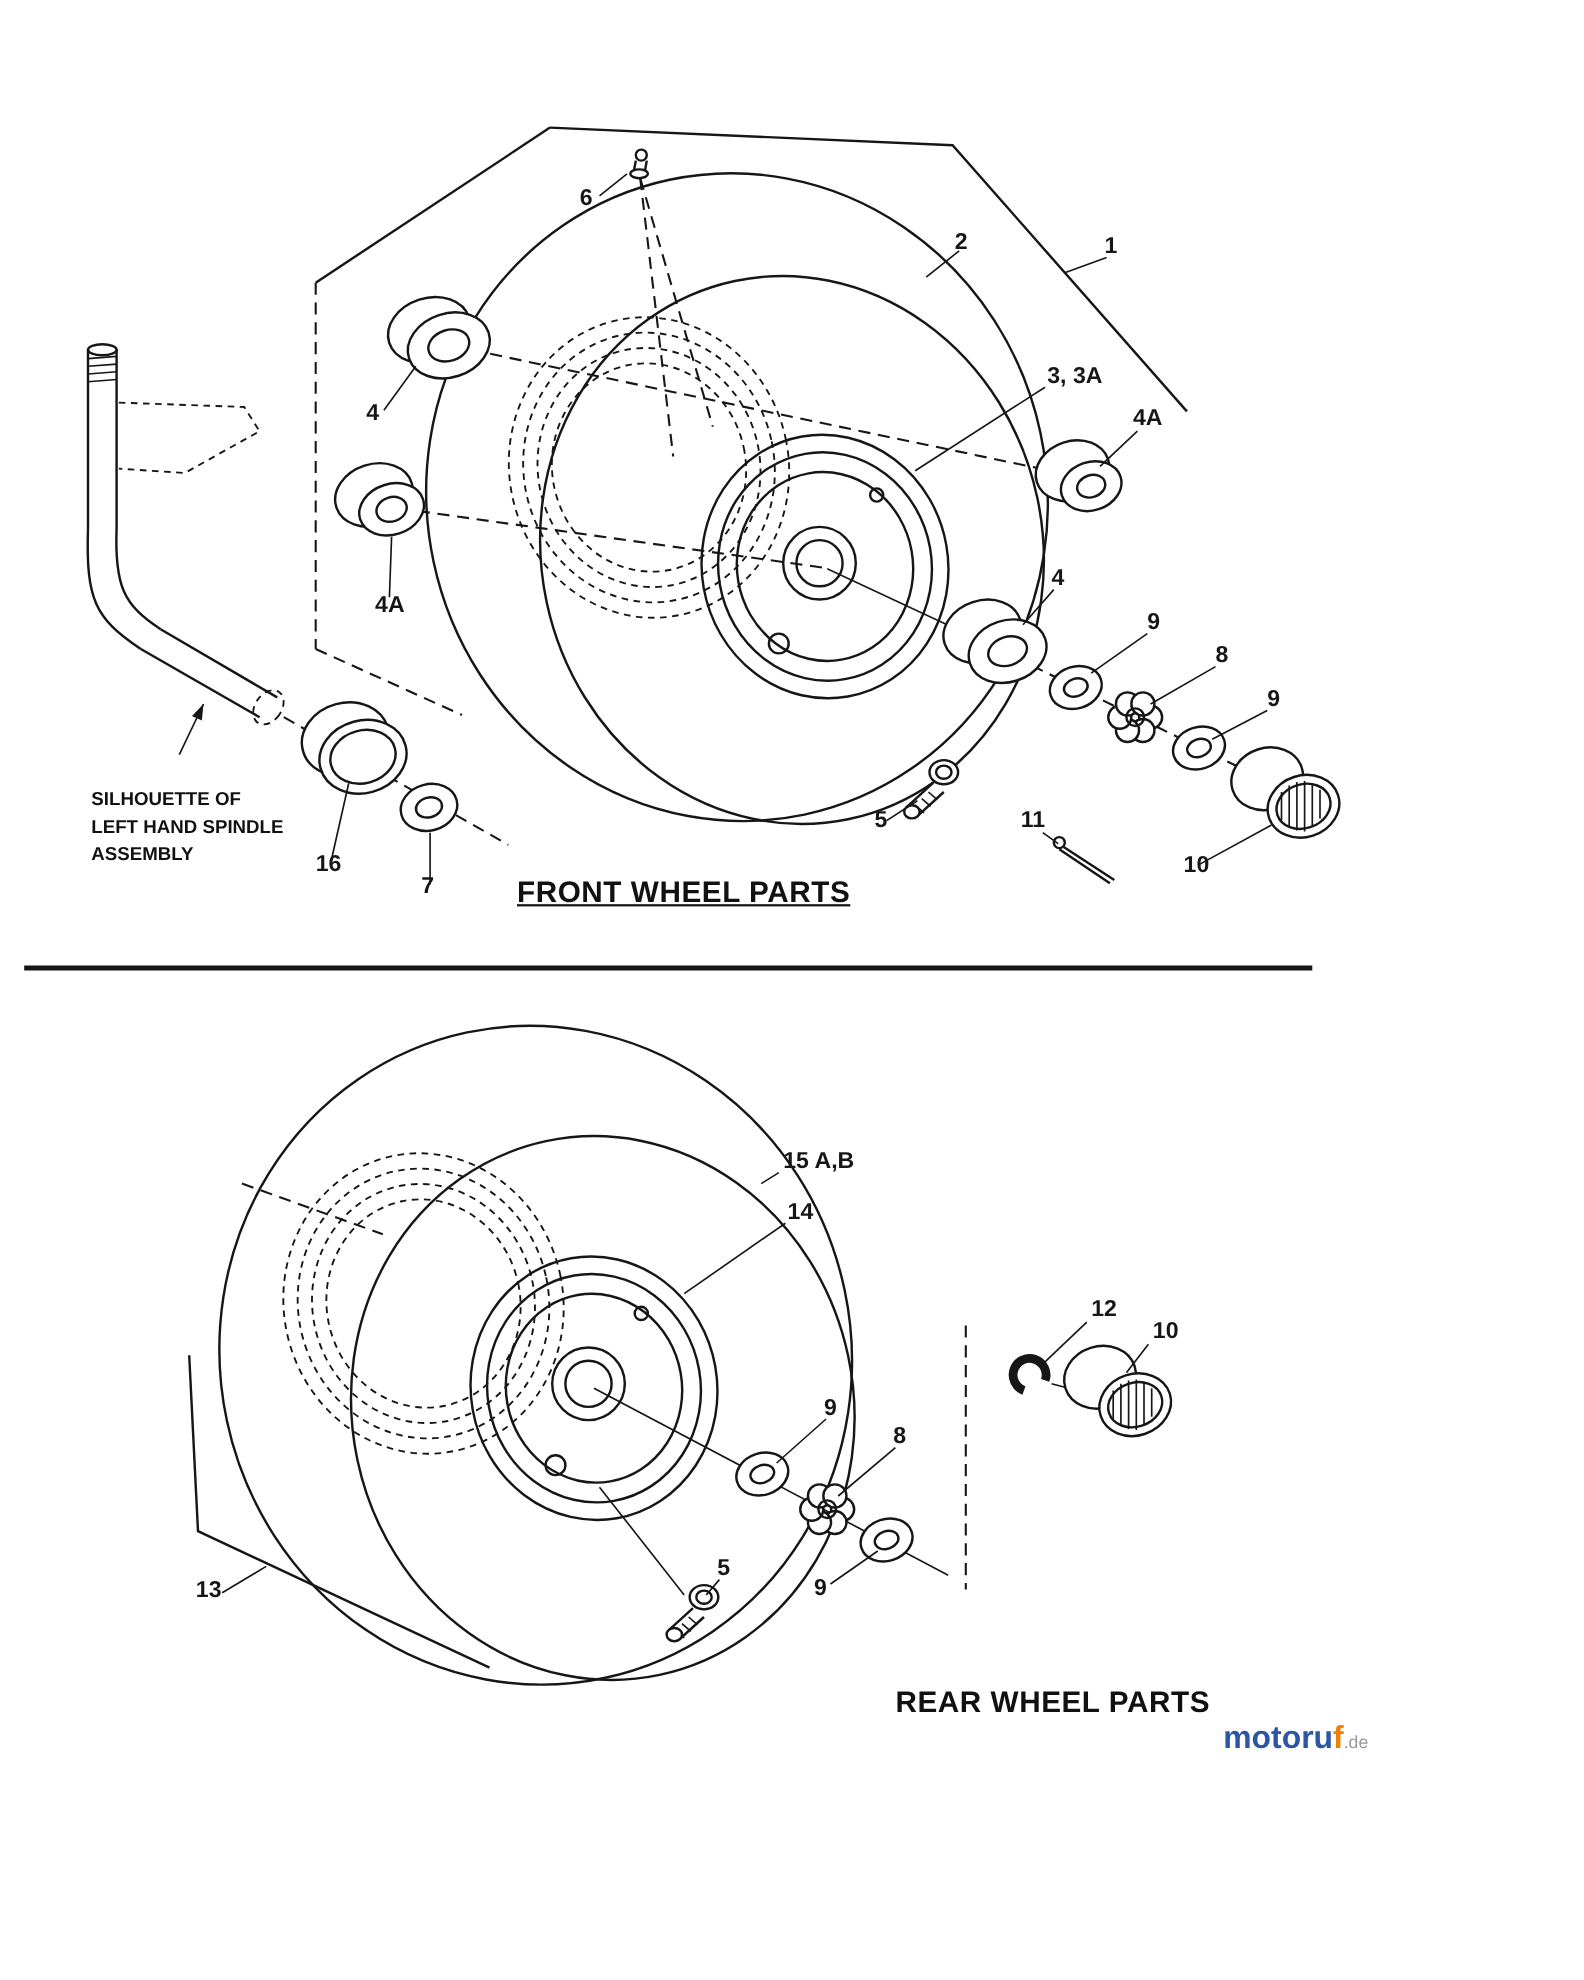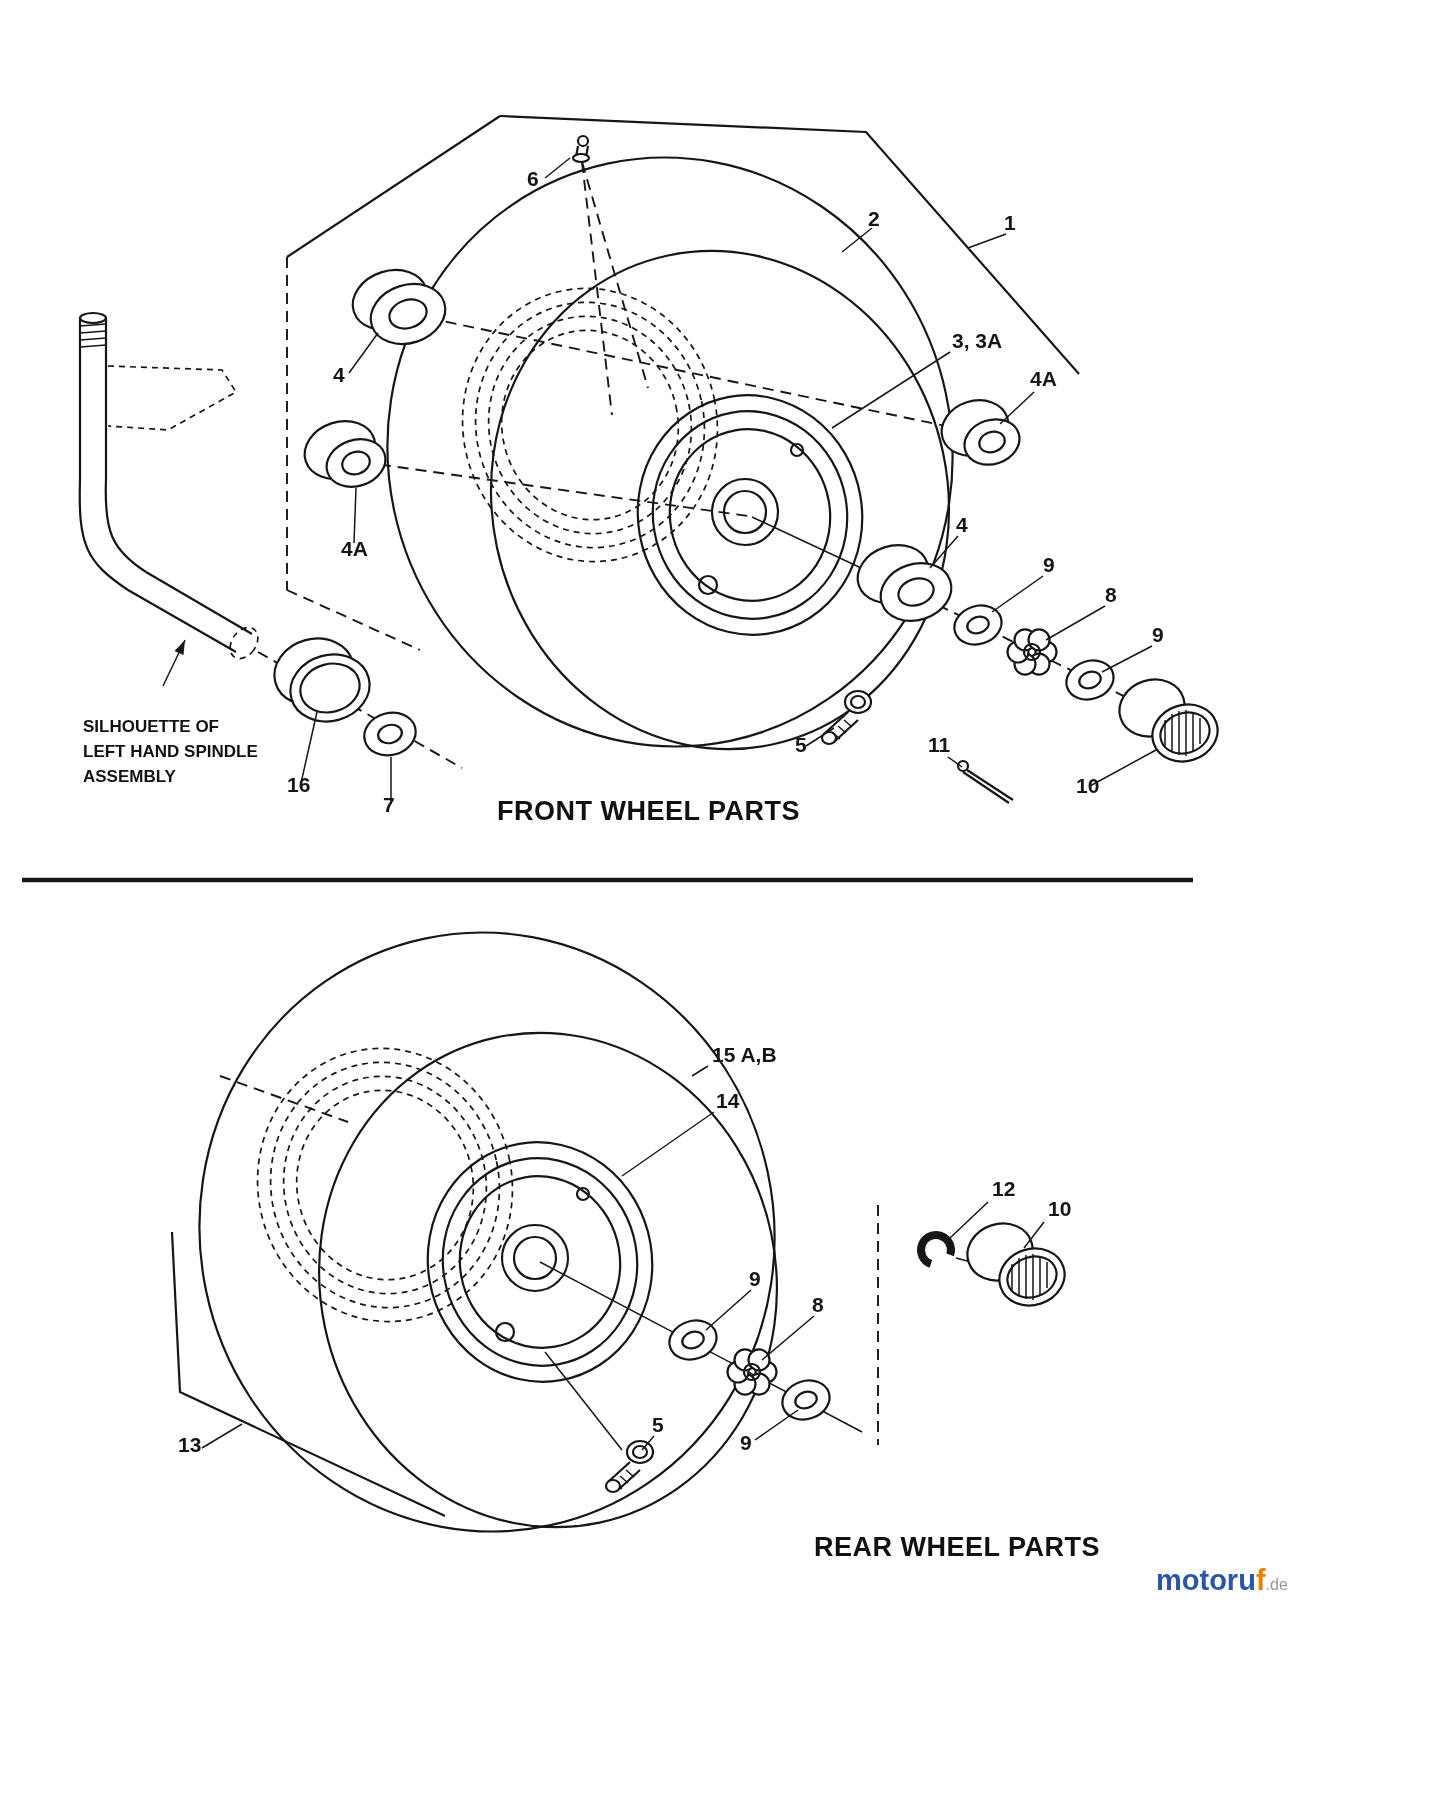--- a/index.html
+++ b/index.html
@@ -9,24 +9,24 @@
   svg *{vector-effect:non-scaling-stroke;}
   .art path, .art ellipse, .art circle, .art polygon{stroke:var(--ink,#161616);stroke-width:2.2;fill:none;}
   .art .white{fill:#ffffff;}
   .art .thin{stroke-width:1.5;}
   .art .dash{stroke-dasharray:11 7;stroke-width:1.9;}
   .art .dashf{stroke-dasharray:6 5;stroke-width:1.7;}
   .art .solidfill{fill:var(--ink,#161616);stroke:none;}
   .art .heavy{stroke-width:4.5;}
   .part-label{font:bold 21px "Liberation Sans", sans-serif;fill:var(--ink,#161616);}
   .title{position:absolute;font-weight:bold;font-size:27px;letter-spacing:.5px;white-space:nowrap;}
-  .front-title{left:497px;top:796px;}
+  .front-title{left:470px;top:796px;text-decoration:underline;}
   .rear-title{left:814px;top:1532px;}
   .note{position:absolute;left:83px;top:714px;font-weight:bold;font-size:17px;line-height:25px;white-space:nowrap;}
-  .watermark{position:absolute;left:1112px;top:1564px;font-weight:bold;font-size:29px;white-space:nowrap;margin-left:44px;}
+  .watermark{position:absolute;left:1112px;top:1564px;font-weight:bold;font-size:29px;white-space:nowrap;}
   .wm-blue{color:var(--wm-blue,#2b55a5);}
   .wm-orange{color:var(--wm-orange,#f07f00);}
   .wm-de{color:var(--wm-gray,#999);font-size:16px;font-weight:normal;}
 </style>
 </head>
 <body>
 
 <div class="canvas">
 
 <svg width="1440" height="1800" viewBox="0 0 1440 1800">

